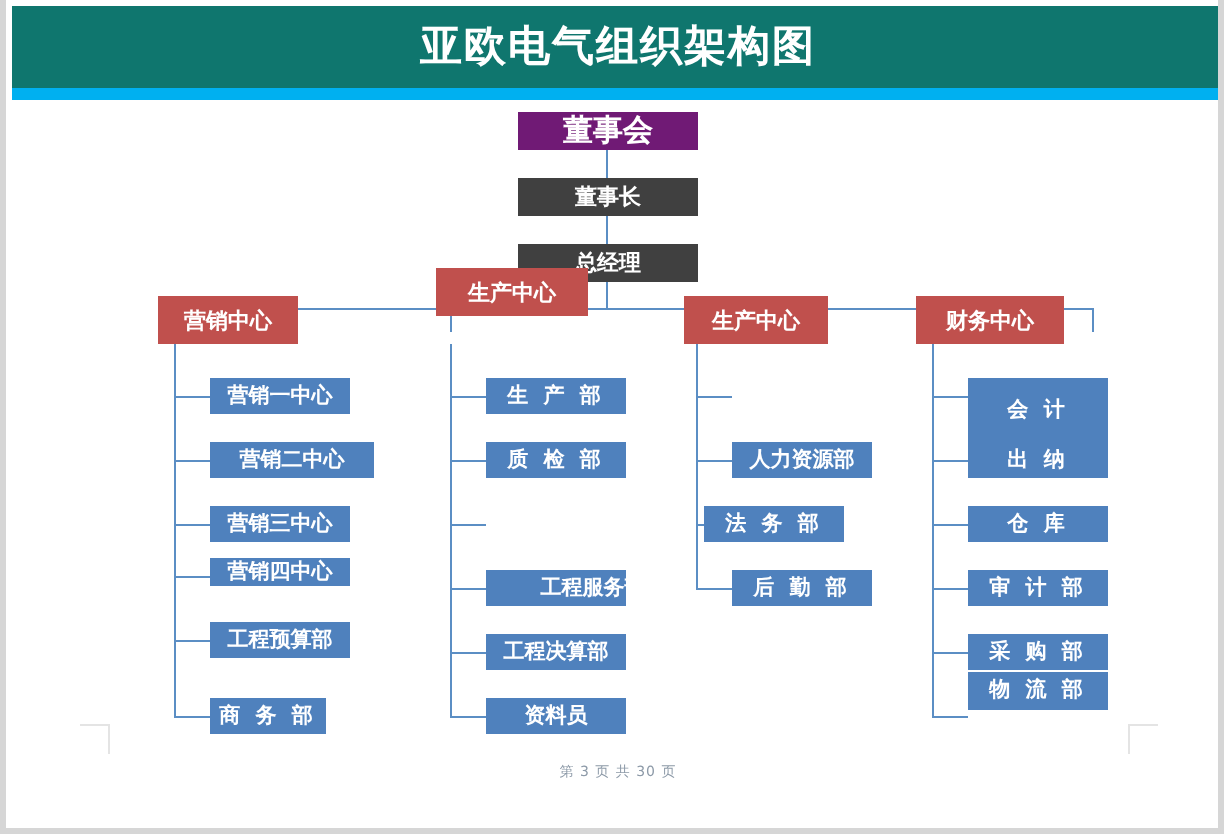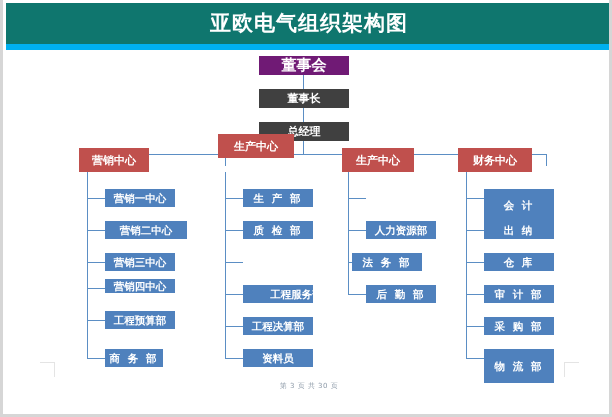--- a/index.html
+++ b/index.html
@@ -231,21 +231,21 @@
     <div class="conn h" style="left:463px; top:212px; width:18px;"></div>
     <div class="node leaf wide" style="left:481px; top:203px; width:70px; height:18px;">仓 库</div>
 
     <div class="conn h" style="left:463px; top:244px; width:18px;"></div>
     <div class="node leaf wide" style="left:481px; top:235px; width:70px; height:18px;">审 计 部</div>
 
     <div class="conn h" style="left:463px; top:276px; width:18px;"></div>
     <div class="node leaf wide" style="left:481px; top:267px; width:70px; height:18px;">采 购 部</div>
 
     <div class="conn h" style="left:463px; top:308px; width:18px;"></div>
-    <div class="node leaf wide" style="left:481px; top:299px; width:70px; height:34px;">物 流 部</div>
+    <div class="node leaf wide" style="left:481px; top:286px; width:70px; height:19px;">物 流 部</div>
 
   </div>
 
   <div class="margin-mark bl" style="left:37px; top:362px;"></div>
   <div class="margin-mark br" style="left:561px; top:362px;"></div>
 
   <div id="footer">第 3 页  共 30 页</div>
 
 </div>
 

